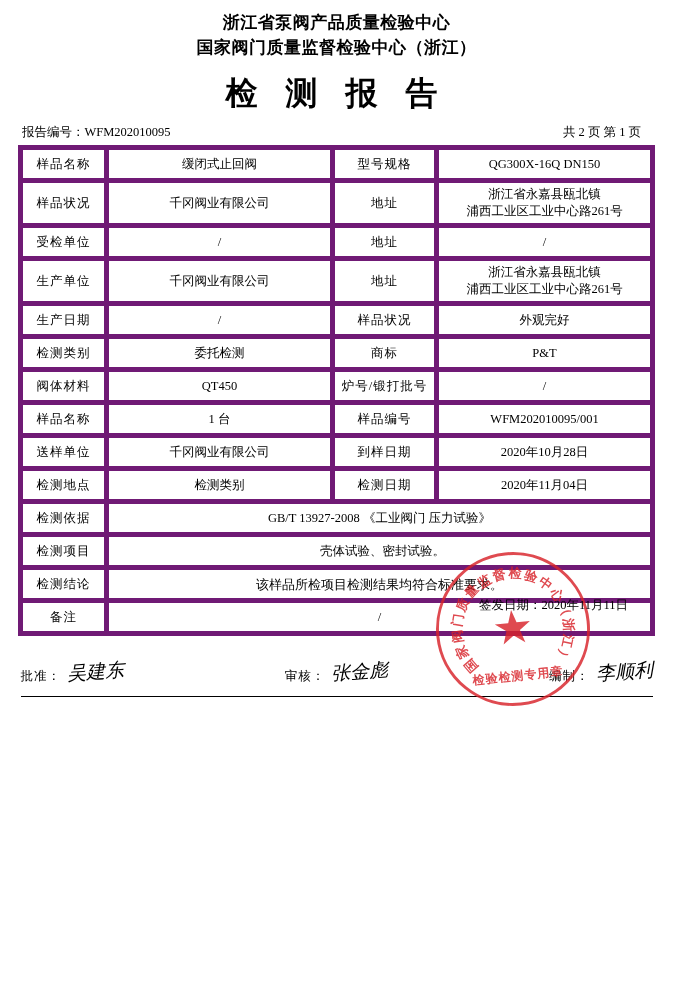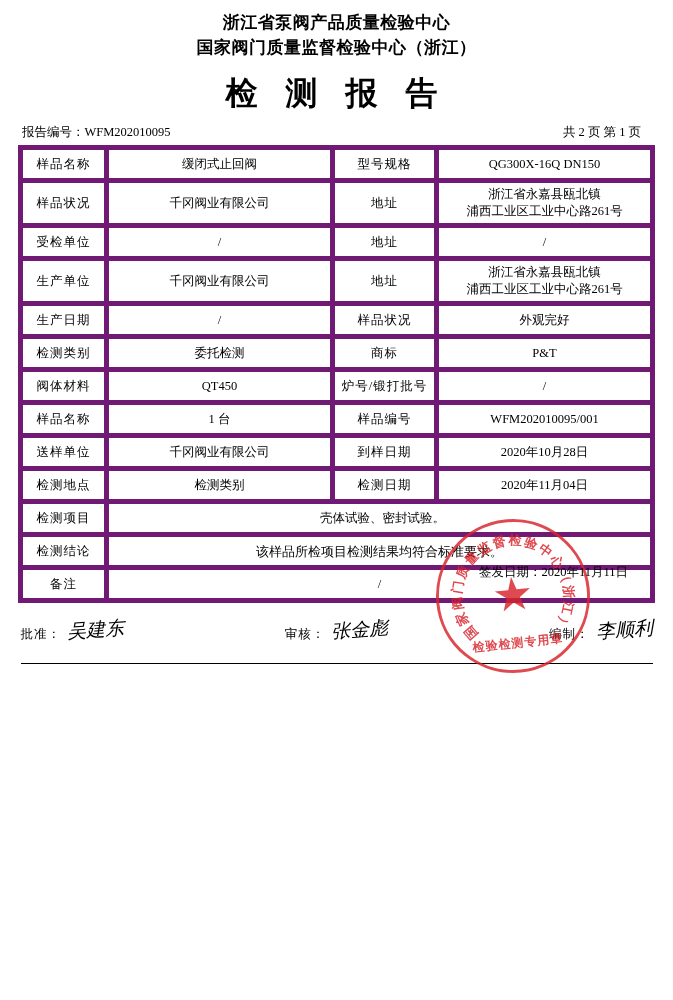--- a/index.html
+++ b/index.html
@@ -149,21 +149,21 @@
     font-weight: bold;
     color: #d8232a;
     letter-spacing: 1px;
     white-space: nowrap;
   }
   .footer {
     display: flex;
     width: 632px;
     margin: 14px auto 0 auto;
     font-size: 12.5px;
-    align-items: flex-start;
+    align-items: center;
     height: 44px;
   }
   .footer .fitem {
     display: flex;
     align-items: flex-end;
     flex: 1;
   }
   .footer .flabel {
     letter-spacing: 1px;
     white-space: nowrap;
@@ -262,20 +262,24 @@
         <td class="label">送样单位</td>
         <td class="val1">千冈阀业有限公司</td>
         <td class="label2">到样日期</td>
         <td class="val2">2020年10月28日</td>
       </tr>
       <tr>
         <td class="label">检测地点</td>
         <td class="val1">检测类别</td>
         <td class="label2">检测日期</td>
         <td class="val2">2020年11月04日</td>
+      </tr>
+      <tr>
+        <td class="label tall-basis">检测依据</td>
+        <td class="tall-basis" colspan="3">GB/T 13927-2008 《工业阀门 压力试验》</td>
       </tr>
       <tr>
         <td class="label tall-item">检测项目</td>
         <td class="tall-item left-align" colspan="3">壳体试验、密封试验。</td>
       </tr>
       <tr>
         <td class="label tall-concl">检测结论</td>
         <td class="tall-concl concl-cell" colspan="3">
           <div class="concl-text">该样品所检项目检测结果均符合标准要求。</div>
 

